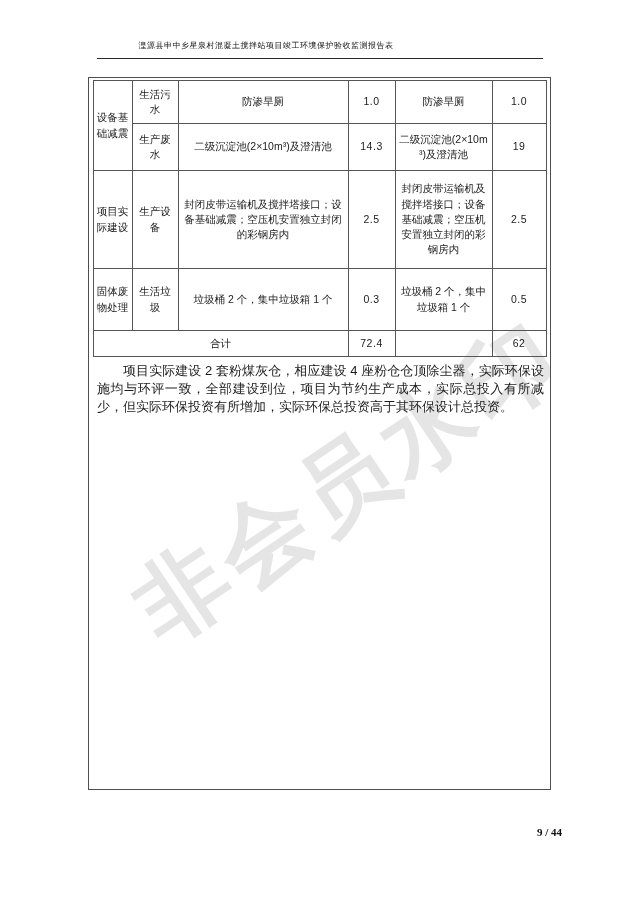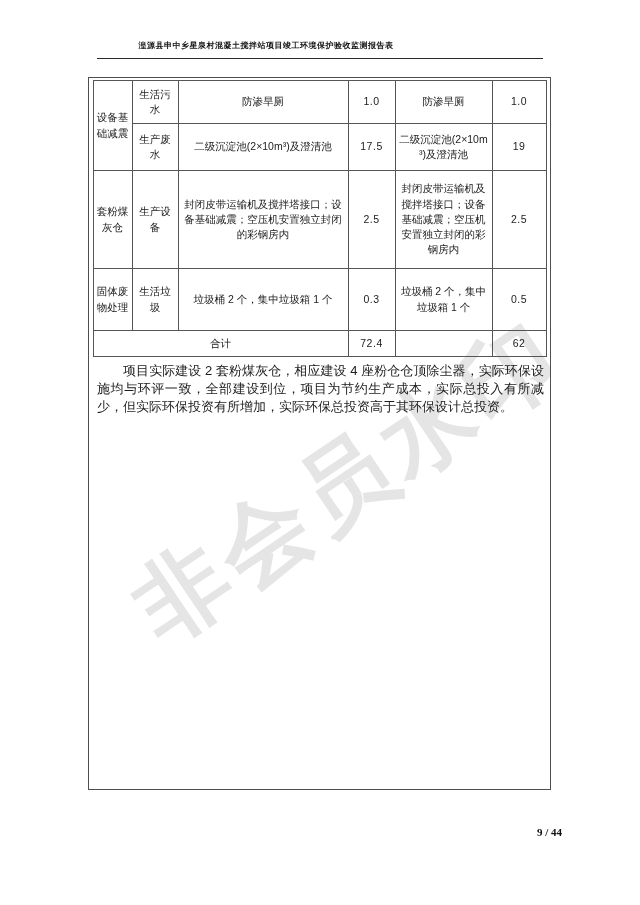--- a/index.html
+++ b/index.html
@@ -27,21 +27,21 @@
     white-space: nowrap;
     pointer-events: none;
     user-select: none;
   }
 
   .content { position: absolute; inset: 0; z-index: 1; }
 
   .doc-title {
     position: absolute; top: 40px; left: 0; width: 532px;
     text-align: center;
-    font-size: 8px; font-weight: bold;
+    font-size: 8px; font-weight: normal;
     letter-spacing: 0.5px;
     color: #111;
   }
   .title-rule {
     position: absolute; top: 58px; left: 97px; width: 446px;
     border-bottom: 1px solid #2a2a2a;
   }
 
   .page-frame {
     position: absolute; left: 88px; top: 77px;
@@ -117,26 +117,26 @@
             <td rowspan="2">设备基础减震</td>
             <td>生活污水</td>
             <td>防渗旱厕</td>
             <td class="num">1.0</td>
             <td>防渗旱厕</td>
             <td class="num">1.0</td>
           </tr>
           <tr style="height:47px">
             <td>生产废水</td>
             <td>二级沉淀池(2×10m³)及澄清池</td>
-            <td class="num">17.5</td>
+            <td class="num">14.3</td>
             <td>二级沉淀池(2×10m³)及澄清池</td>
             <td class="num">19</td>
           </tr>
           <tr style="height:98px">
-            <td>套粉煤灰仓</td>
+            <td>项目实际建设</td>
             <td>生产设备</td>
             <td>封闭皮带运输机及搅拌塔接口；设备基础减震；空压机安置独立封闭的彩钢房内</td>
             <td class="num">2.5</td>
             <td>封闭皮带运输机及搅拌塔接口；设备基础减震；空压机安置独立封闭的彩钢房内</td>
             <td class="num">2.5</td>
           </tr>
           <tr style="height:62px">
             <td>固体废物处理</td>
             <td>生活垃圾</td>
             <td>垃圾桶 2 个，集中垃圾箱 1 个</td>

